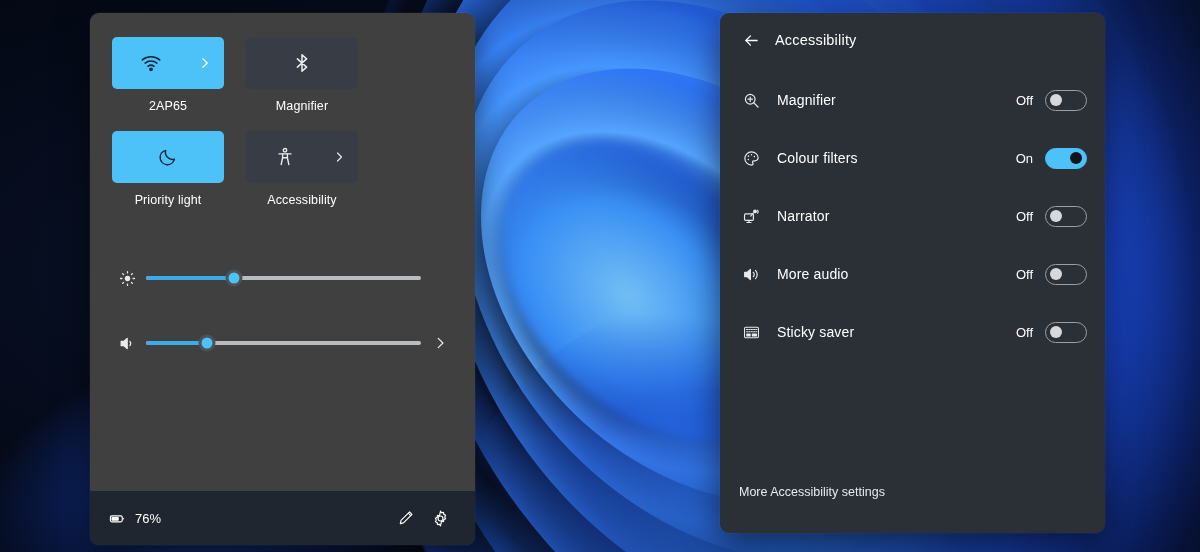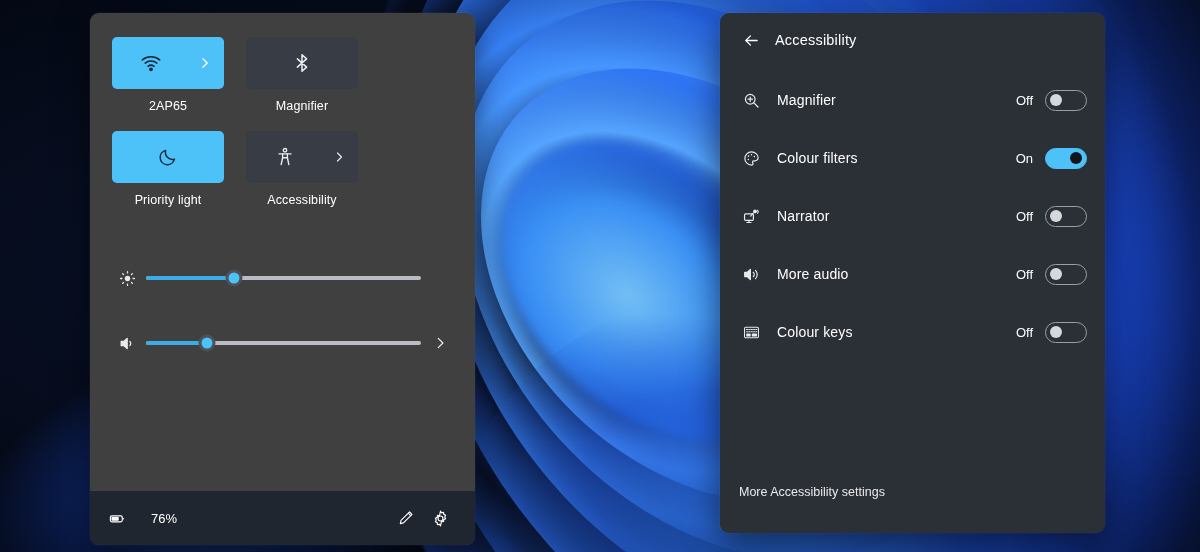--- a/index.html
+++ b/index.html
@@ -146,21 +146,21 @@
     border: 3px solid #4a5158;
   }
   .slider-tail { width: 26px; flex: 0 0 26px; display:flex; align-items:center; justify-content:center; }
 
   
   .qs-footer {
     position: absolute; left: 0; right: 0; bottom: 0; height: 54px;
     background: #20262f;
     display: flex; align-items: center; padding: 0 18px;
   }
-  .battery { display: flex; align-items: center; gap: 24px; }
+  .battery { display: flex; align-items: center; gap: 8px; }
   .battery-text { font-size: 13px; color: #ffffff; }
   .footer-spacer { flex: 1 1 auto; }
   .footer-btn { width: 34px; height: 34px; display:flex; align-items:center; justify-content:center; border-radius:4px; }
 
   
   #accessibility-flyout { left: 720px; top: 13px; width: 385px; height: 520px; background: #2b2f36; }
   .acc-header { display: flex; align-items: center; height: 54px; padding: 0 10px 0 14px; }
   .back-btn { width: 34px; height: 34px; display: flex; align-items: center; justify-content: center; border-radius: 4px; }
   .acc-title { font-size: 14.5px; margin-left: 7px; color: #ffffff; letter-spacing: 0.2px; }
 
@@ -433,21 +433,21 @@
       <div class="acc-row">
         <span class="acc-ic">
           <svg width="19" height="19" viewBox="0 0 24 24" fill="none" stroke="#e8eaec" stroke-width="1.3" stroke-linecap="round" stroke-linejoin="round">
             <rect x="3.2" y="5.4" width="17.6" height="13.2" rx="1.6"></rect>
             <path d="M5.6 8.2h1.6M8.6 8.2h1.6M11.6 8.2h1.6M14.6 8.2h1.6M17.6 8.2h1.2"></path>
             <path d="M5.6 11h1.6M8.6 11h1.6M11.6 11h1.6M14.6 11h1.6M17.6 11h1.2"></path>
             <rect x="5.4" y="13.4" width="5.6" height="3.6" rx="0.7" fill="#e8eaec" stroke="none"></rect>
             <rect x="12.4" y="13.4" width="6.6" height="3.6" rx="0.7" fill="#e8eaec" stroke="none"></rect>
           </svg>
         </span>
-        <span class="acc-label">Colour keys</span>
+        <span class="acc-label">Sticky saver</span>
         <span class="acc-state">Off</span>
         <span class="toggle">
             <span class="knob"></span>
           </span>
       </div>
 
     </div>
 
     <div class="acc-footer">
       <a class="acc-footer-link" href="#" style="text-decoration:none;color:#e9eaec;">More Accessibility settings</a>

